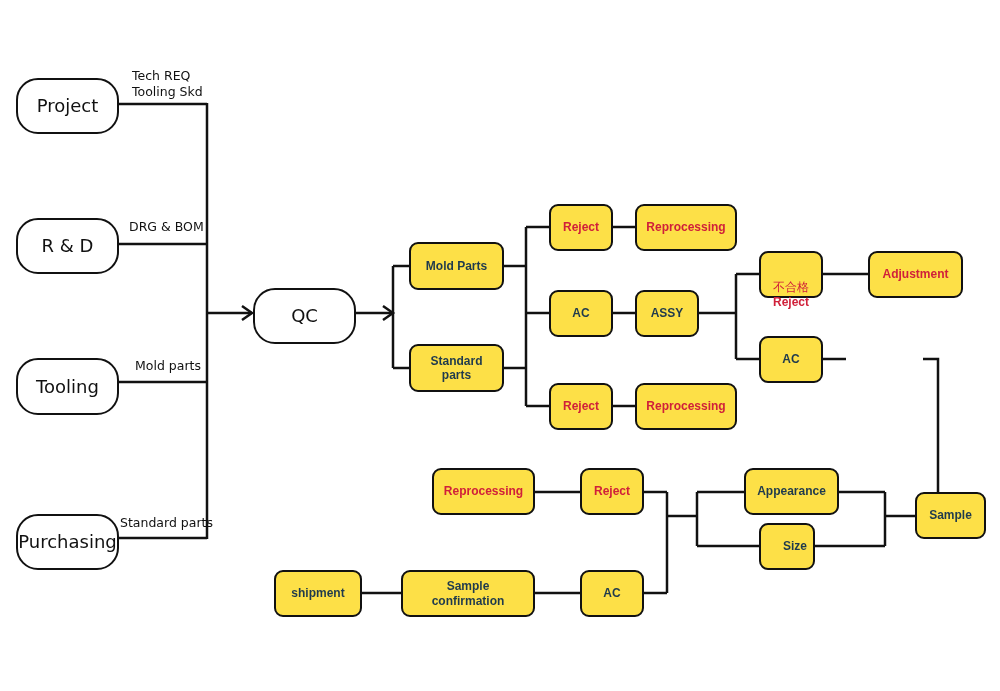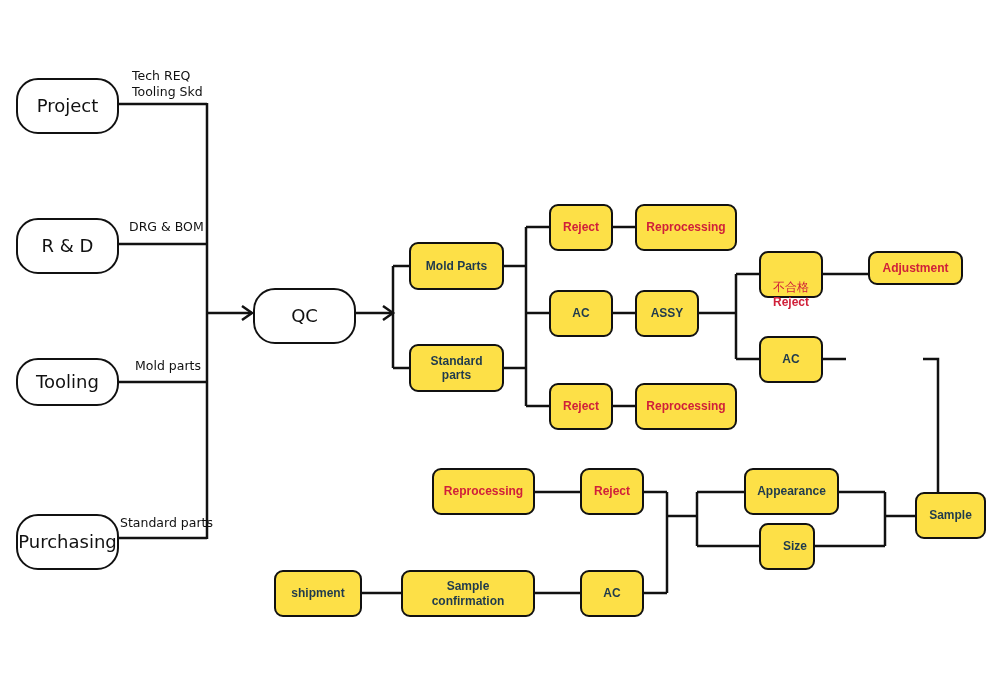--- a/index.html
+++ b/index.html
@@ -69,21 +69,21 @@
     <line x1="534" y1="593" x2="581" y2="593"></line>
     <line x1="361" y1="593" x2="402" y2="593"></line>
   </svg>
 
   <div class="node white" style="left:16px;top:78px;width:103px;height:56px;">
     <span>Project</span>
   </div>
   <div class="node white" style="left:16px;top:218px;width:103px;height:56px;">
     <span>R &amp; D</span>
   </div>
-  <div class="node white" style="left:16px;top:358px;width:103px;height:48px;">
+  <div class="node white" style="left:16px;top:358px;width:103px;height:57px;">
     <span>Tooling</span>
   </div>
   <div class="node white" style="left:16px;top:514px;width:103px;height:56px;">
     <span>Purchasing</span>
   </div>
 
   <div class="lbl" style="left:132px;top:68px;">
     <div>Tech REQ</div>
     <div>Tooling Skd</div>
   </div>
@@ -119,21 +119,21 @@
     <span>Reject</span>
   </div>
   <div class="node blue red" style="left:635px;top:383px;width:102px;height:47px;">
     <span>Reprocessing</span>
   </div>
 
   <div class="node blue red" style="left:759px;top:251px;width:64px;height:47px;">
     <span class="cn">不合格</span>
     <span>Reject</span>
   </div>
-  <div class="node blue red" style="left:868px;top:251px;width:95px;height:34px;">
+  <div class="node blue red" style="left:868px;top:251px;width:95px;height:47px;">
     <span>Adjustment</span>
   </div>
   <div class="node blue" style="left:759px;top:336px;width:64px;height:47px;">
     <span>AC</span>
   </div>
 
   <div class="node blue" style="left:915px;top:492px;width:71px;height:47px;">
     <span>Sample</span>
   </div>
   <div class="node blue" style="left:744px;top:468px;width:95px;height:47px;">

